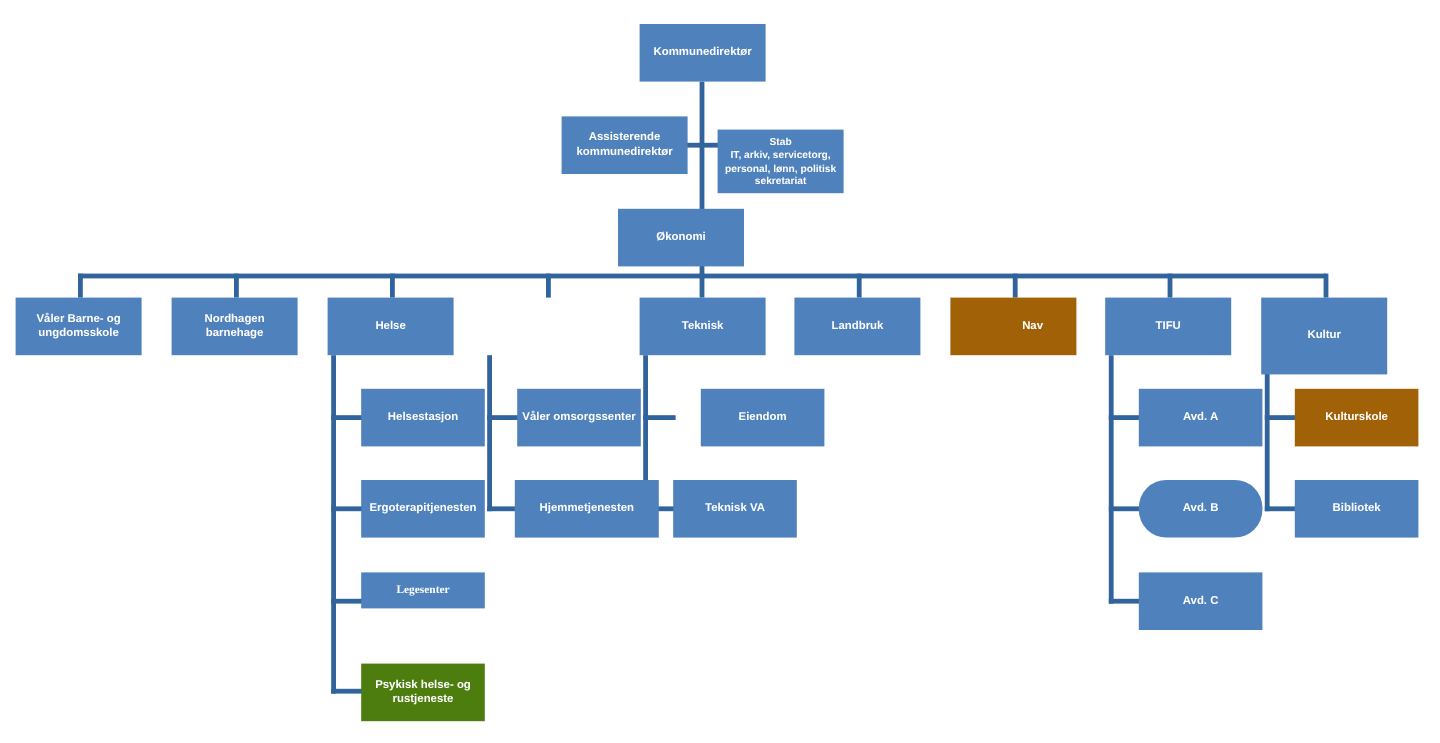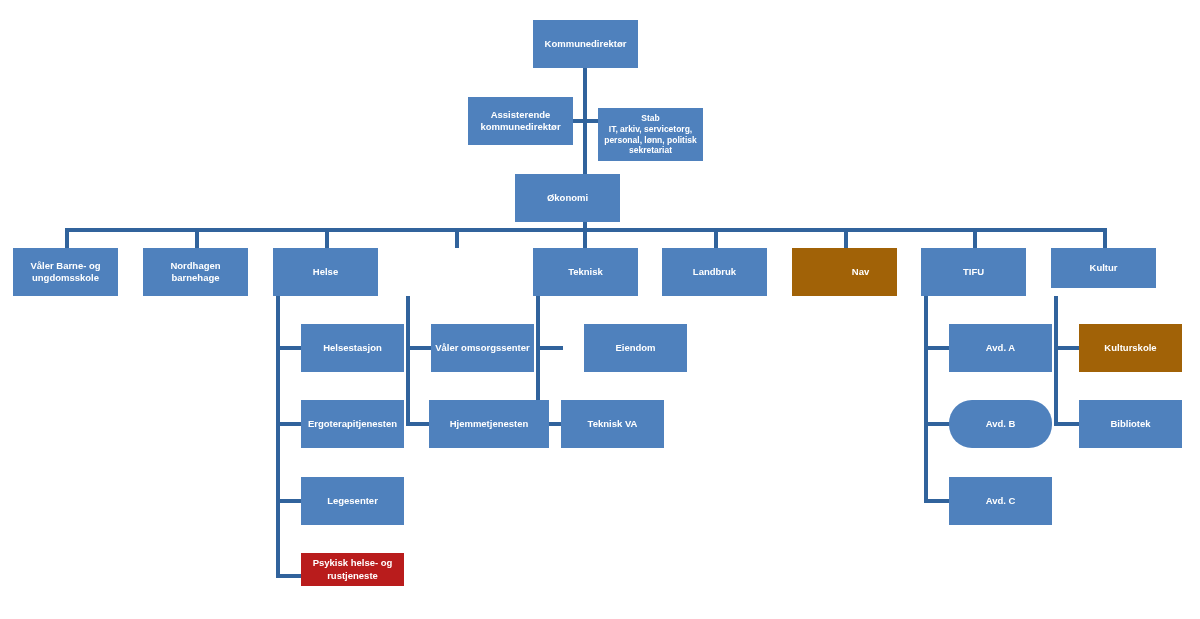--- a/index.html
+++ b/index.html
@@ -131,37 +131,37 @@
   </div>
 
   <div class="node" style="left: 792px; top: 248px; width: 105px; height: 48px; background: #a16207; color: rgb(255, 255, 255); padding-left: 36px;">
     <span>Nav</span>
   </div>
 
   <div class="node" style="left: 921px; top: 248px; width: 105px; height: 48px; background: rgb(79, 129, 189); color: rgb(255, 255, 255);">
     <span>TIFU</span>
   </div>
 
-  <div class="node" style="left: 1051px; top: 248px; width: 105px; height: 40px; background: rgb(79, 129, 189); color: rgb(255, 255, 255); justify-content: center;">
+  <div class="node" style="left: 1051px; top: 248px; width: 105px; height: 64px; background: rgb(79, 129, 189); color: rgb(255, 255, 255); justify-content: center;">
     <span>Kultur</span>
   </div>
 
   <div class="node" style="left: 301px; top: 324px; width: 103px; height: 48px; background: rgb(79, 129, 189); color: rgb(255, 255, 255);">
     <span>Helsestasjon</span>
   </div>
 
   <div class="node" style="left: 301px; top: 400px; width: 103px; height: 48px; background: rgb(79, 129, 189); color: rgb(255, 255, 255);">
     <span>Ergoterapitjenesten</span>
   </div>
 
-  <div class="node" style="left: 301px; top: 477px; width: 103px; height: 48px; background: rgb(79, 129, 189); color: rgb(255, 255, 255);">
+  <div class="node" style="left: 301px; top: 477px; width: 103px; height: 30px; background: rgb(79, 129, 189); color: rgb(255, 255, 255); font-family: Liberation Serif, serif;">
     <span>Legesenter</span>
   </div>
 
-  <div class="node" style="left: 301px; top: 553px; width: 103px; height: 33px; background: #b91c1c; color: rgb(255, 255, 255);">
+  <div class="node" style="left: 301px; top: 553px; width: 103px; height: 48px; background: #4d7c0f; color: rgb(255, 255, 255);">
     <span>Psykisk helse- og
 rustjeneste</span>
   </div>
 
   <div class="node" style="left: 431px; top: 324px; width: 103px; height: 48px; background: rgb(79, 129, 189); color: rgb(255, 255, 255);">
     <span>Våler omsorgssenter</span>
   </div>
 
   <div class="node" style="left: 429px; top: 400px; width: 120px; height: 48px; background: rgb(79, 129, 189); color: rgb(255, 255, 255); align-items: center;">
     <span>Hjemmetjenesten</span>

